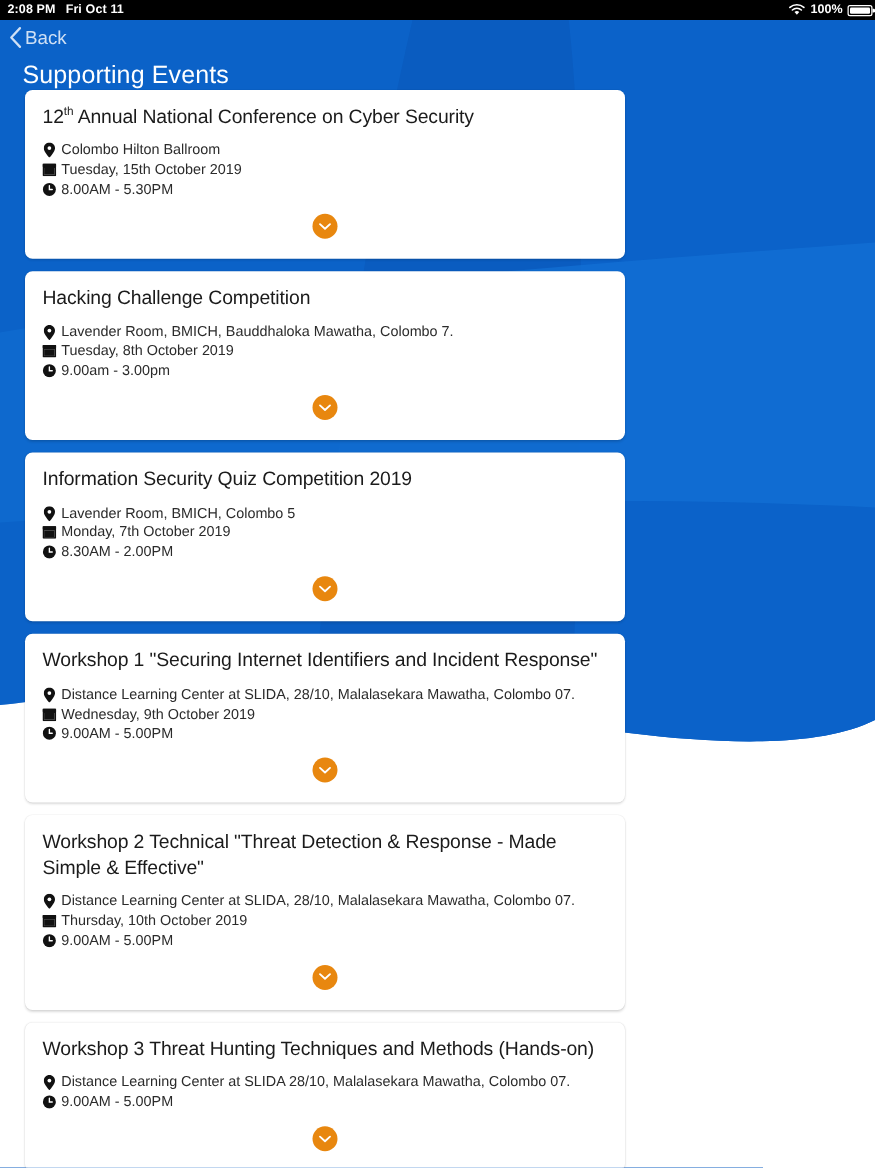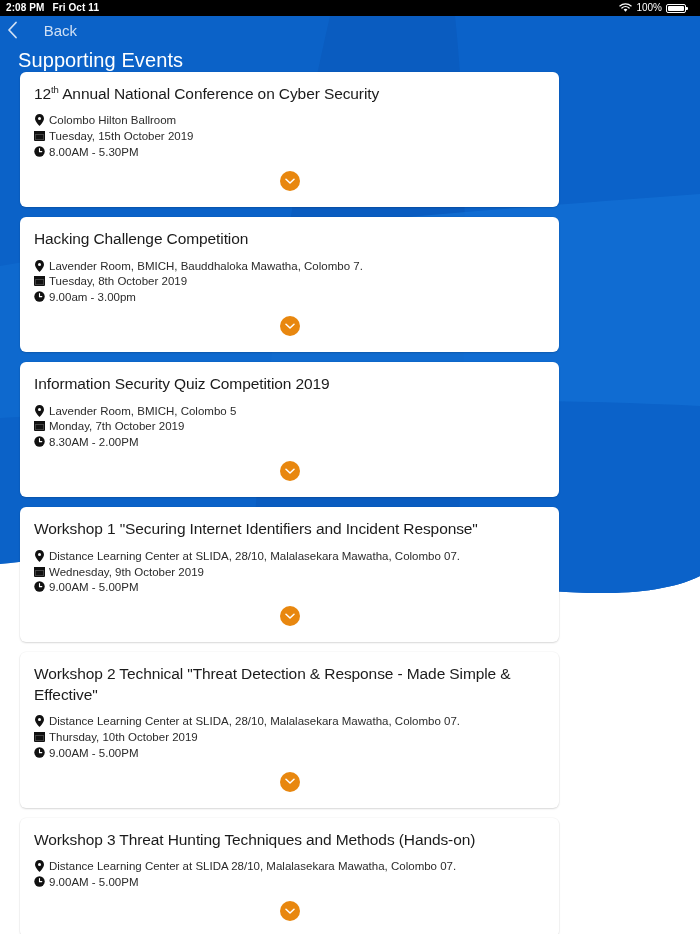--- a/index.html
+++ b/index.html
@@ -37,22 +37,22 @@
     gap: 8px;
     padding-left: 6px;
     font-weight: bold;
     letter-spacing: 0.1px;
   }
   #status-bar .sb-right {
     margin-left: auto;
     display: flex;
     align-items: center;
     gap: 4px;
-    padding-right: 14px;
-    font-weight: normal;
+    padding-right: 2px;
+    font-weight: bold;
     text-align: center;
   }
   .wifi-icon { display: block; }
   .battery-icon {
     width: 20px; height: 9px;
     border: 1px solid #ffffff;
     border-radius: 2px;
     position: relative;
     box-sizing: border-box;
   }
@@ -91,42 +91,41 @@
   }
   #back-button {
     display: flex;
     align-items: center;
     gap: 2px;
     padding: 5px 0 0 7px;
     color: #cfe0f5;
     font-size: 15px;
     cursor: pointer;
     width: 70px;
-    justify-content: space-between;
   }
   #back-button .chev {
     display: block;
   }
   #page-title {
     color: #ffffff;
     font-size: 20px;
     padding: 10px 0 0 18px;
     letter-spacing: 0.1px;
   }
 
   
   #event-list {
     position: absolute;
     top: 72px;
     left: 0;
     width: 700px;
     z-index: 30;
   }
   .event-card {
-    width: 539px;
+    width: 480px;
     margin: 0 0 10px 20px;
     background: #ffffff;
     border-radius: 6px;
     box-sizing: border-box;
     padding: 12px 14px 8px 14px;
     box-shadow: 0 1px 2px rgba(0,0,0,0.14), 0 0 0 0.5px rgba(0,0,0,0.04);
     position: relative;
   }
   .event-title {
     font-size: 15.5px;

